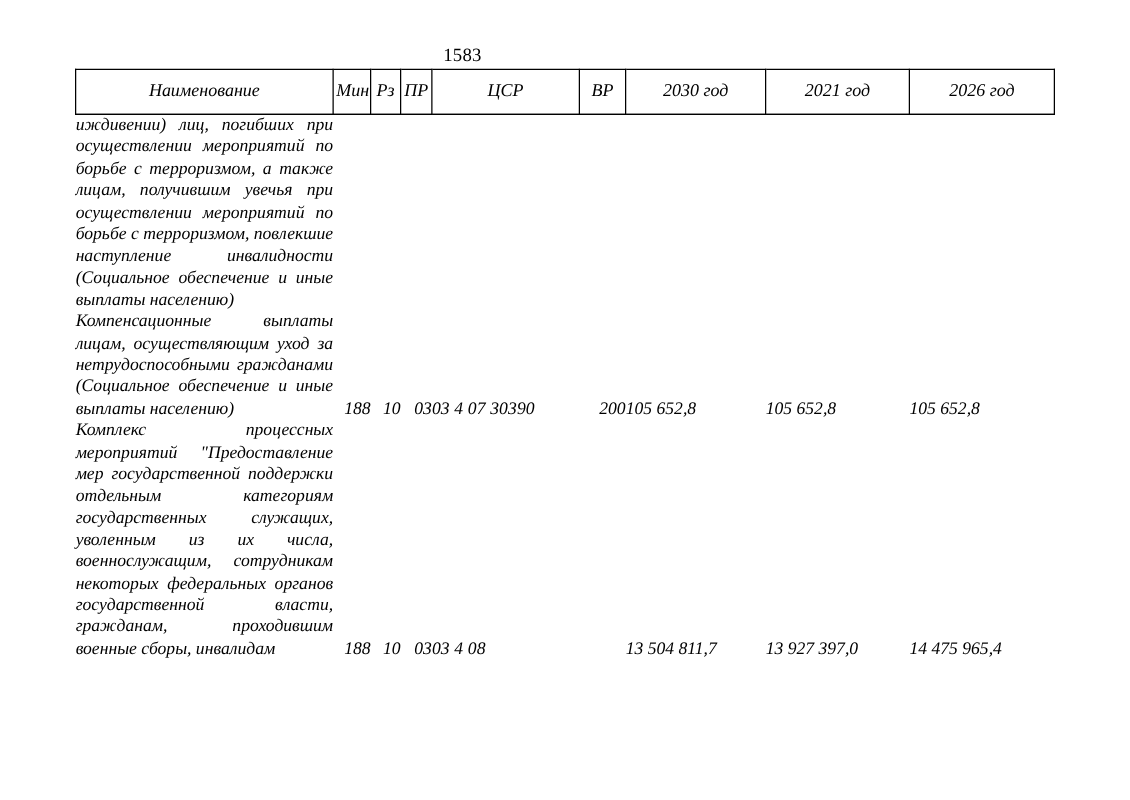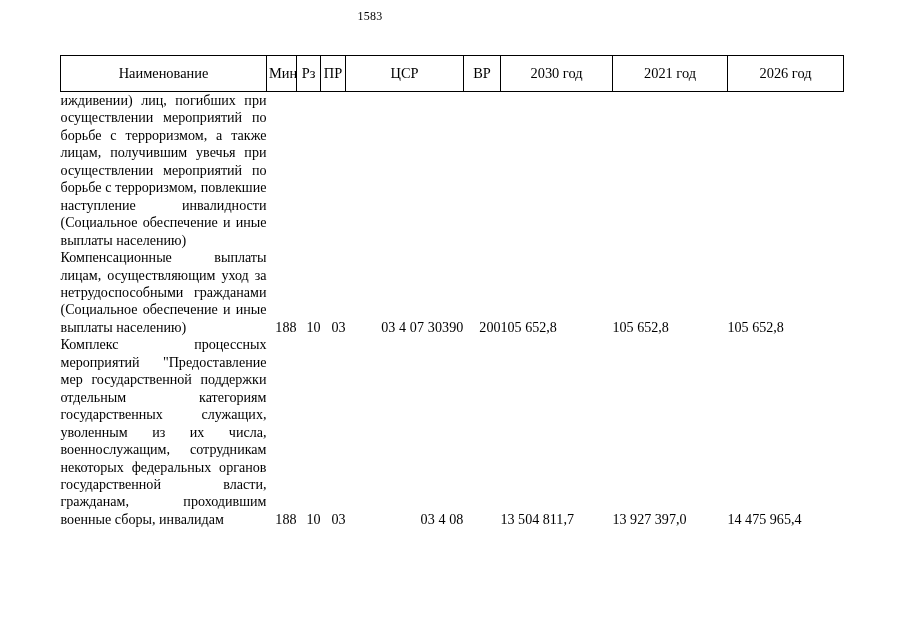--- a/index.html
+++ b/index.html
@@ -13,34 +13,35 @@
     height: 640px;
     position: relative;
     font-family: "Liberation Serif", "DejaVu Serif", serif;
     color: #000000;
     overflow: hidden;
   }
 
   
   .page-number {
     position: absolute;
-    top: 9px;
+    top: 37px;
     left: 0;
     width: 740px;
     text-align: center;
-    font-size: 12px;
+    font-size: 15px;
     letter-spacing: 0.2px;
   }
 
   
   .table-wrap {
     position: absolute;
     left: 60px;
     top: 55px;
     width: 783px;
+    font-style: italic;
   }
 
   table.budget {
     border-collapse: collapse;
     table-layout: fixed;
     width: 783px;
     font-size: 13.6px;
   }
 
   
@@ -78,21 +79,21 @@
   }
   td.c-name p.last {
     text-align-last: left;
   }
 
   td.c-code {
     text-align: right;
     white-space: nowrap;
   }
   td.c-csr {
-    text-align: right;
+    text-align: left;
     white-space: nowrap;
     letter-spacing: 0.1px;
   }
   td.c-num {
     text-align: left;
     white-space: nowrap;
     padding-right: 2px;
   }
 
   

